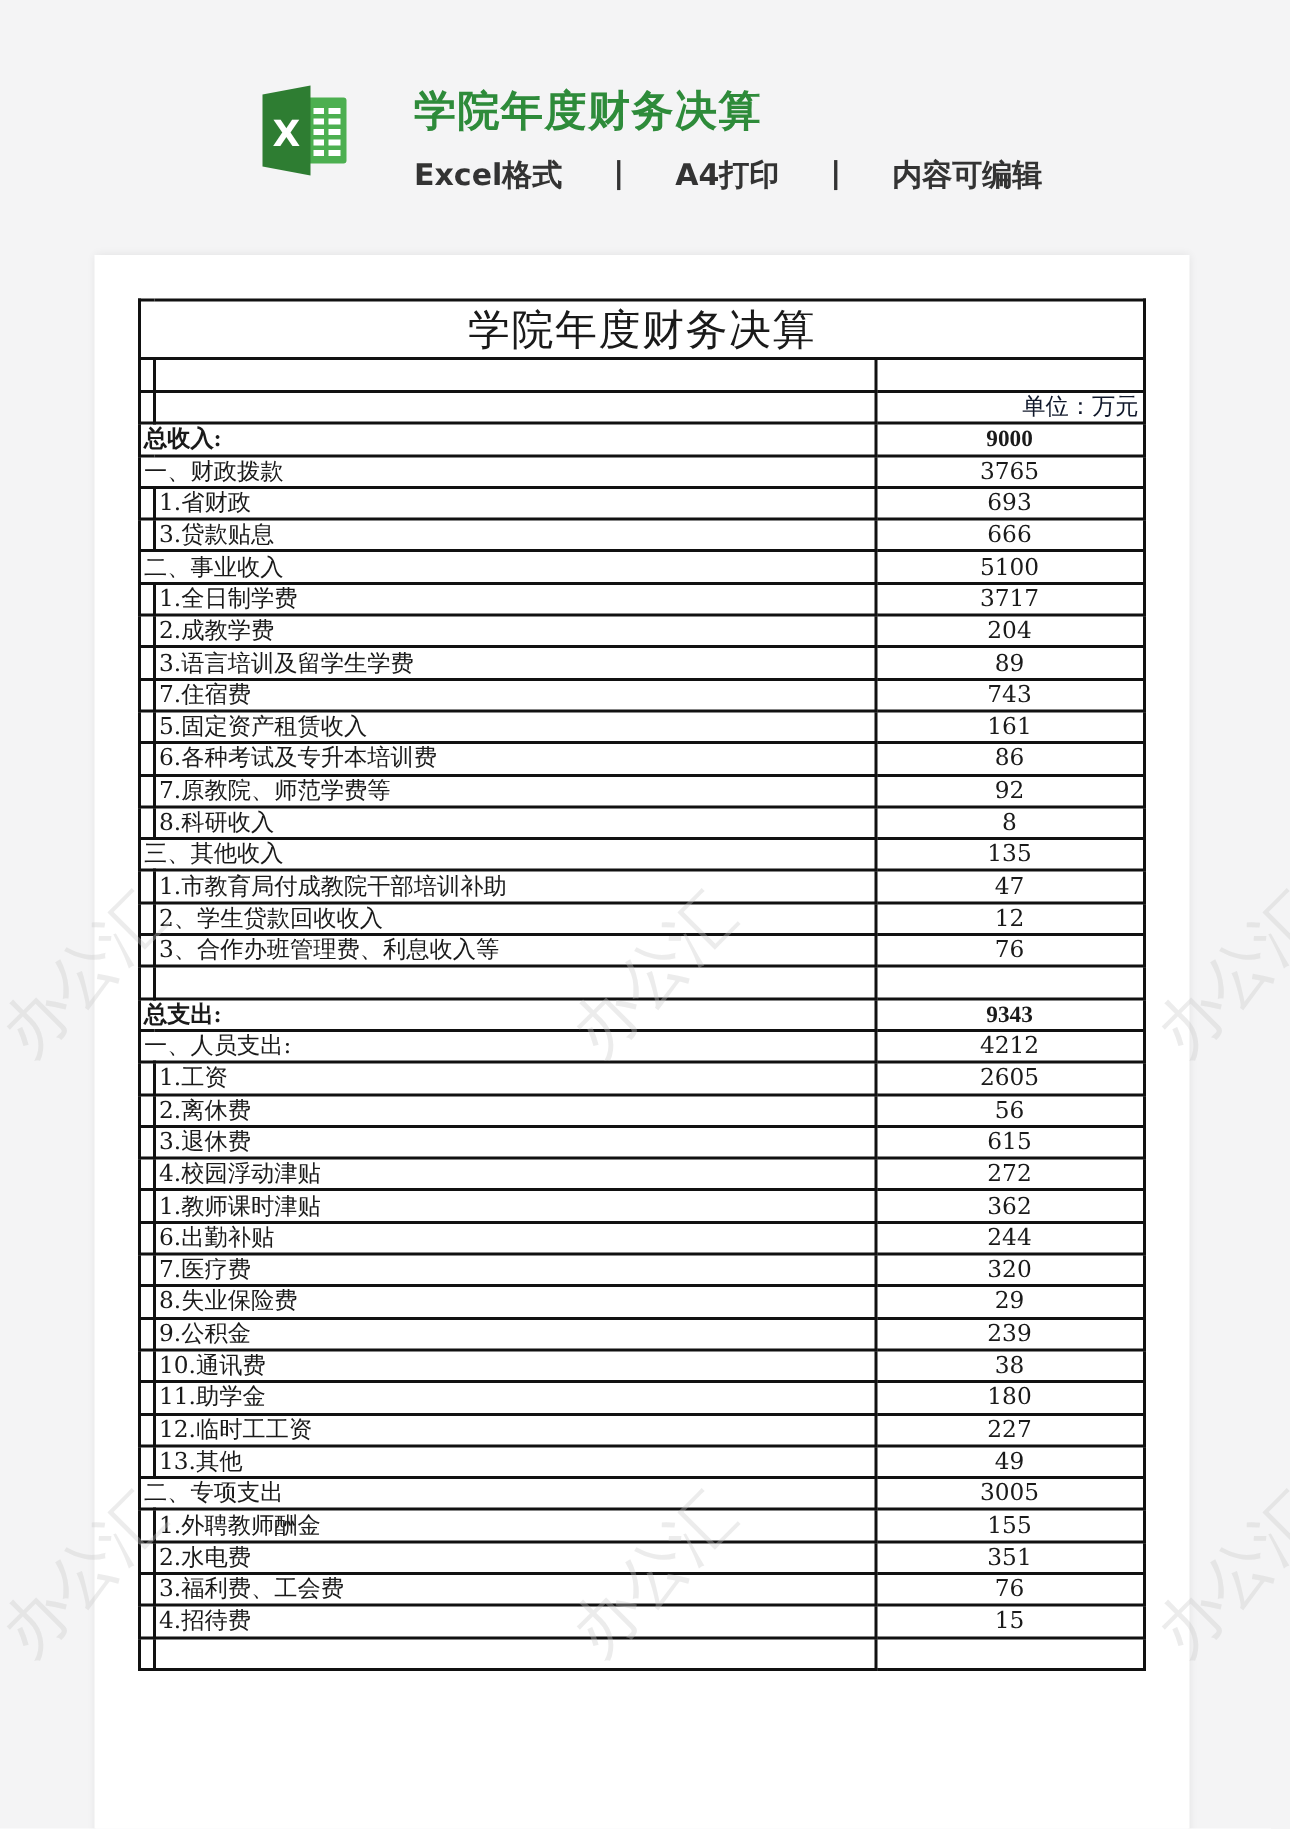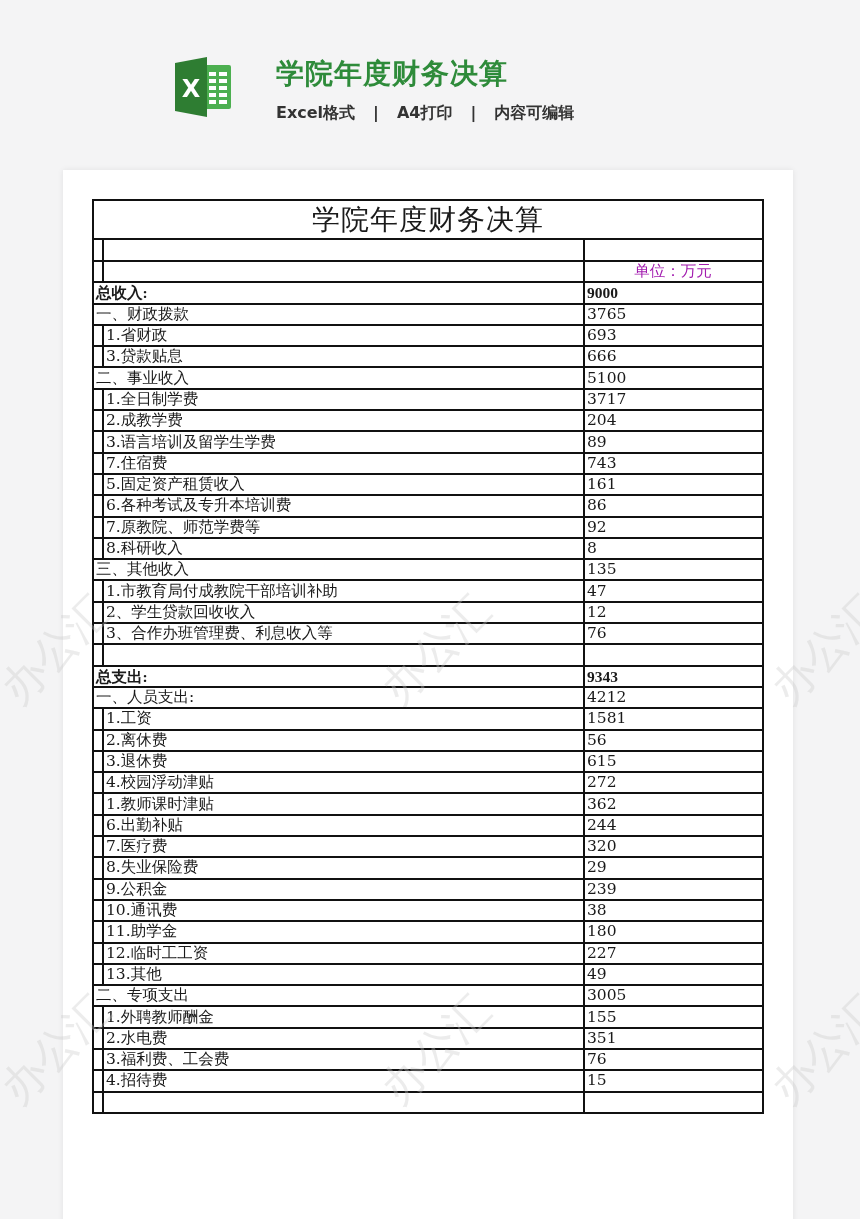--- a/index.html
+++ b/index.html
@@ -10,22 +10,22 @@
     position: relative;
   }
   .header { position: absolute; left: 0; top: 0; width: 860px; height: 160px; }
   .xl-icon { position: absolute; left: 171px; top: 55px; width: 64px; height: 64px; }
   .hdr-title {
     position: absolute; left: 276px; top: 55px;
     font-size: 28px; font-weight: bold; color: #2e8b3a; letter-spacing: 1px;
   }
   .hdr-sub {
     position: absolute; left: 276px; top: 103px;
-    font-size: 16px; font-weight: bold; color: #333;
-    display: flex; gap: 0; white-space: nowrap; text-align: center;
+    font-size: 20px; font-weight: bold; color: #333;
+    display: flex; gap: 16px; white-space: nowrap; text-align: center;
   }
   .hdr-sub .sep { margin: 0 18px; color: #333; font-weight: bold; }
   .page {
     position: absolute; left: 63px; top: 170px; width: 730px; height: 1060px;
     background: #fff; box-shadow: 0 0 6px rgba(0,0,0,0.08);
   }
   .sheet {
     position: absolute; left: 29px; top: 29px; width: 672px;
     border-collapse: collapse;
     font-family: "DejaVu Serif", serif;
@@ -34,23 +34,23 @@
   .sheet td {
     border: 2px solid #111;
     height: 19.3px; padding: 0 2px; font-size: 15.5px; line-height: 19px;
     white-space: nowrap; overflow: hidden;
   }
   .sheet td.title {
     height: 37px; text-align: center; font-size: 28px; font-weight: normal;
     font-family: "DejaVu Sans", sans-serif; letter-spacing: 1px;
   }
   .sheet td.ind { width: 8px; padding: 0; }
-  .sheet td.val { width: 172px; text-align: left; padding-right: 3px; }
+  .sheet td.val { width: 172px; text-align: center; padding-right: 3px; }
   .sheet td.bold { font-weight: bold; font-family: Liberation Serif, serif; }
-  .sheet td.unit { text-align: center; color: #a21caf; }
+  .sheet td.unit { text-align: right; color: #0f172a; }
   .sheet td.tall { height: 20px; }
   .watermark {
     position: absolute; font-size: 44px; color: rgba(200,200,200,0.35);
     transform: rotate(-45deg); font-family: "DejaVu Sans", sans-serif;
     pointer-events: none; white-space: nowrap;
   }
 </style>
 </head>
 <body>
 
@@ -188,21 +188,21 @@
           <td colspan="2" class="bold">总支出:</td>
           <td class="val bold">9343</td>
         </tr>
         <tr>
           <td colspan="2" class="">一、人员支出:</td>
           <td class="val">4212</td>
         </tr>
         <tr>
           <td class="ind"></td>
           <td>1.工资</td>
-          <td class="val">1581</td>
+          <td class="val">2605</td>
         </tr>
         <tr>
           <td class="ind"></td>
           <td>2.离休费</td>
           <td class="val">56</td>
         </tr>
         <tr>
           <td class="ind"></td>
           <td>3.退休费</td>
           <td class="val">615</td>

